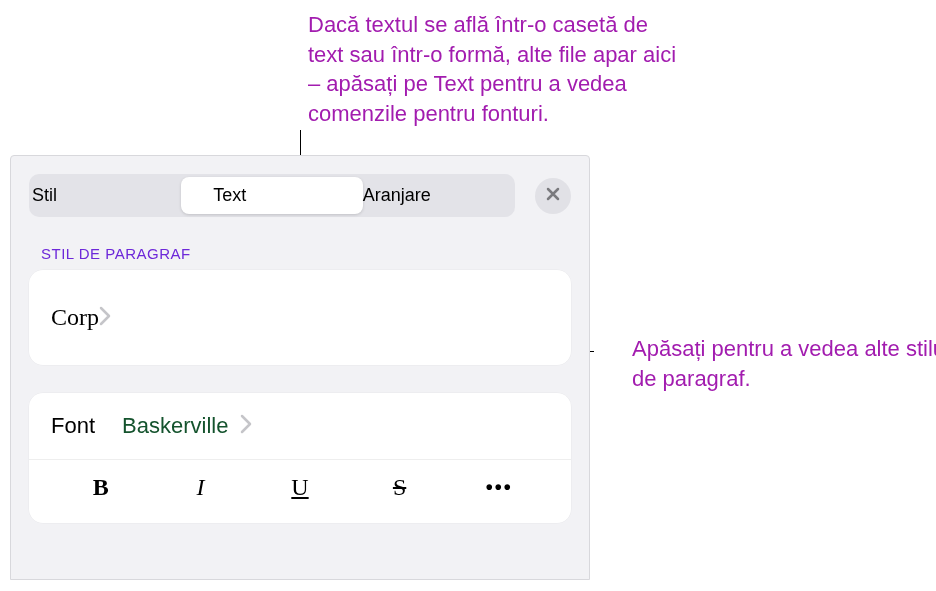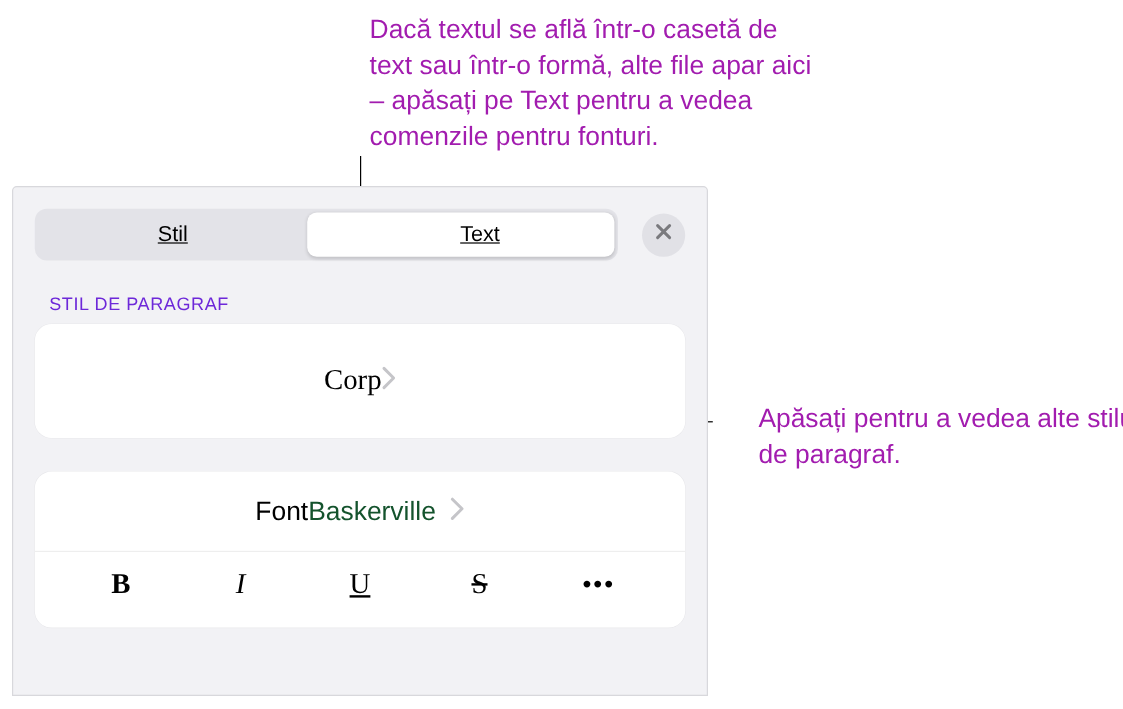--- a/index.html
+++ b/index.html
@@ -62,27 +62,25 @@
     .tabs {
       flex: 1;
       display: flex;
       background: #e3e3e8;
       border-radius: 10px;
       padding: 3px;
       margin-right: 20px;
     }
     .tab {
       flex: 1;
-      text-align: center;
       padding: 8px 0;
       font-size: 18px;
       color: #000;
       border-radius: 8px;
       cursor: pointer;
-      text-decoration: underline;
     }
     .tab.active {
       background: #fff;
       box-shadow: 0 1px 3px rgba(0,0,0,0.15);
       font-weight: 500;
       padding-left: 32px;
     }
     .close-btn {
       width: 36px;
       height: 36px;
@@ -102,40 +100,40 @@
     }
     .card {
       background: #fff;
       border-radius: 14px;
       margin: 0 18px;
       box-shadow: 0 0 0 0.5px rgba(0,0,0,0.04);
     }
     .row {
       display: flex;
       align-items: center;
-      justify-content: center;
+      justify-content: flex-start;
       padding: 24px 22px;
       border-bottom: 1px solid #eee;
     }
     .row:last-child { border-bottom: none; }
     .paragraph-style-row {
       padding: 34px 22px;
       cursor: pointer;
     }
     .paragraph-style-label {
       font-family: "Times New Roman", serif;
       font-size: 24px;
       color: #000;
     }
     .chevron {
       color: #c5c5c9;
     }
     .chevron svg { width: 12px; height: 20px; }
     .font-card { margin-top: 28px; }
-    .font-row { padding: 20px 22px; cursor: pointer; }
+    .font-row { padding: 20px 22px; cursor: pointer; gap: 27px; }
     .font-label { font-size: 22px; color: #000; }
     .font-value {
       display: flex;
       align-items: center;
       gap: 12px;
     }
     .font-name { font-size: 22px; color: #14532d; }
     .style-buttons {
       display: flex;
       padding: 14px 22px 22px 22px;
@@ -170,20 +168,21 @@
 <div class="callout-line line-top"></div>
 
 <div class="callout callout-right">Apăsați pentru a vedea alte stiluri de paragraf.</div>
 <div class="callout-line line-right-h"></div>
 
 <div class="panel">
   <div class="header">
     <div class="tabs">
       <div class="tab">Stil</div>
       <div class="tab active">Text</div>
+      <div class="tab">Aranjare</div>
     </div>
     <div class="close-btn">
       <span>
         <svg viewBox="0 0 16 16">
             <path d="M3 3 L13 13 M13 3 L3 13" stroke="#7a7a7e" stroke-width="2.5" stroke-linecap="round" fill="none"></path>
           </svg>
       </span>
     </div>
   </div>
 

